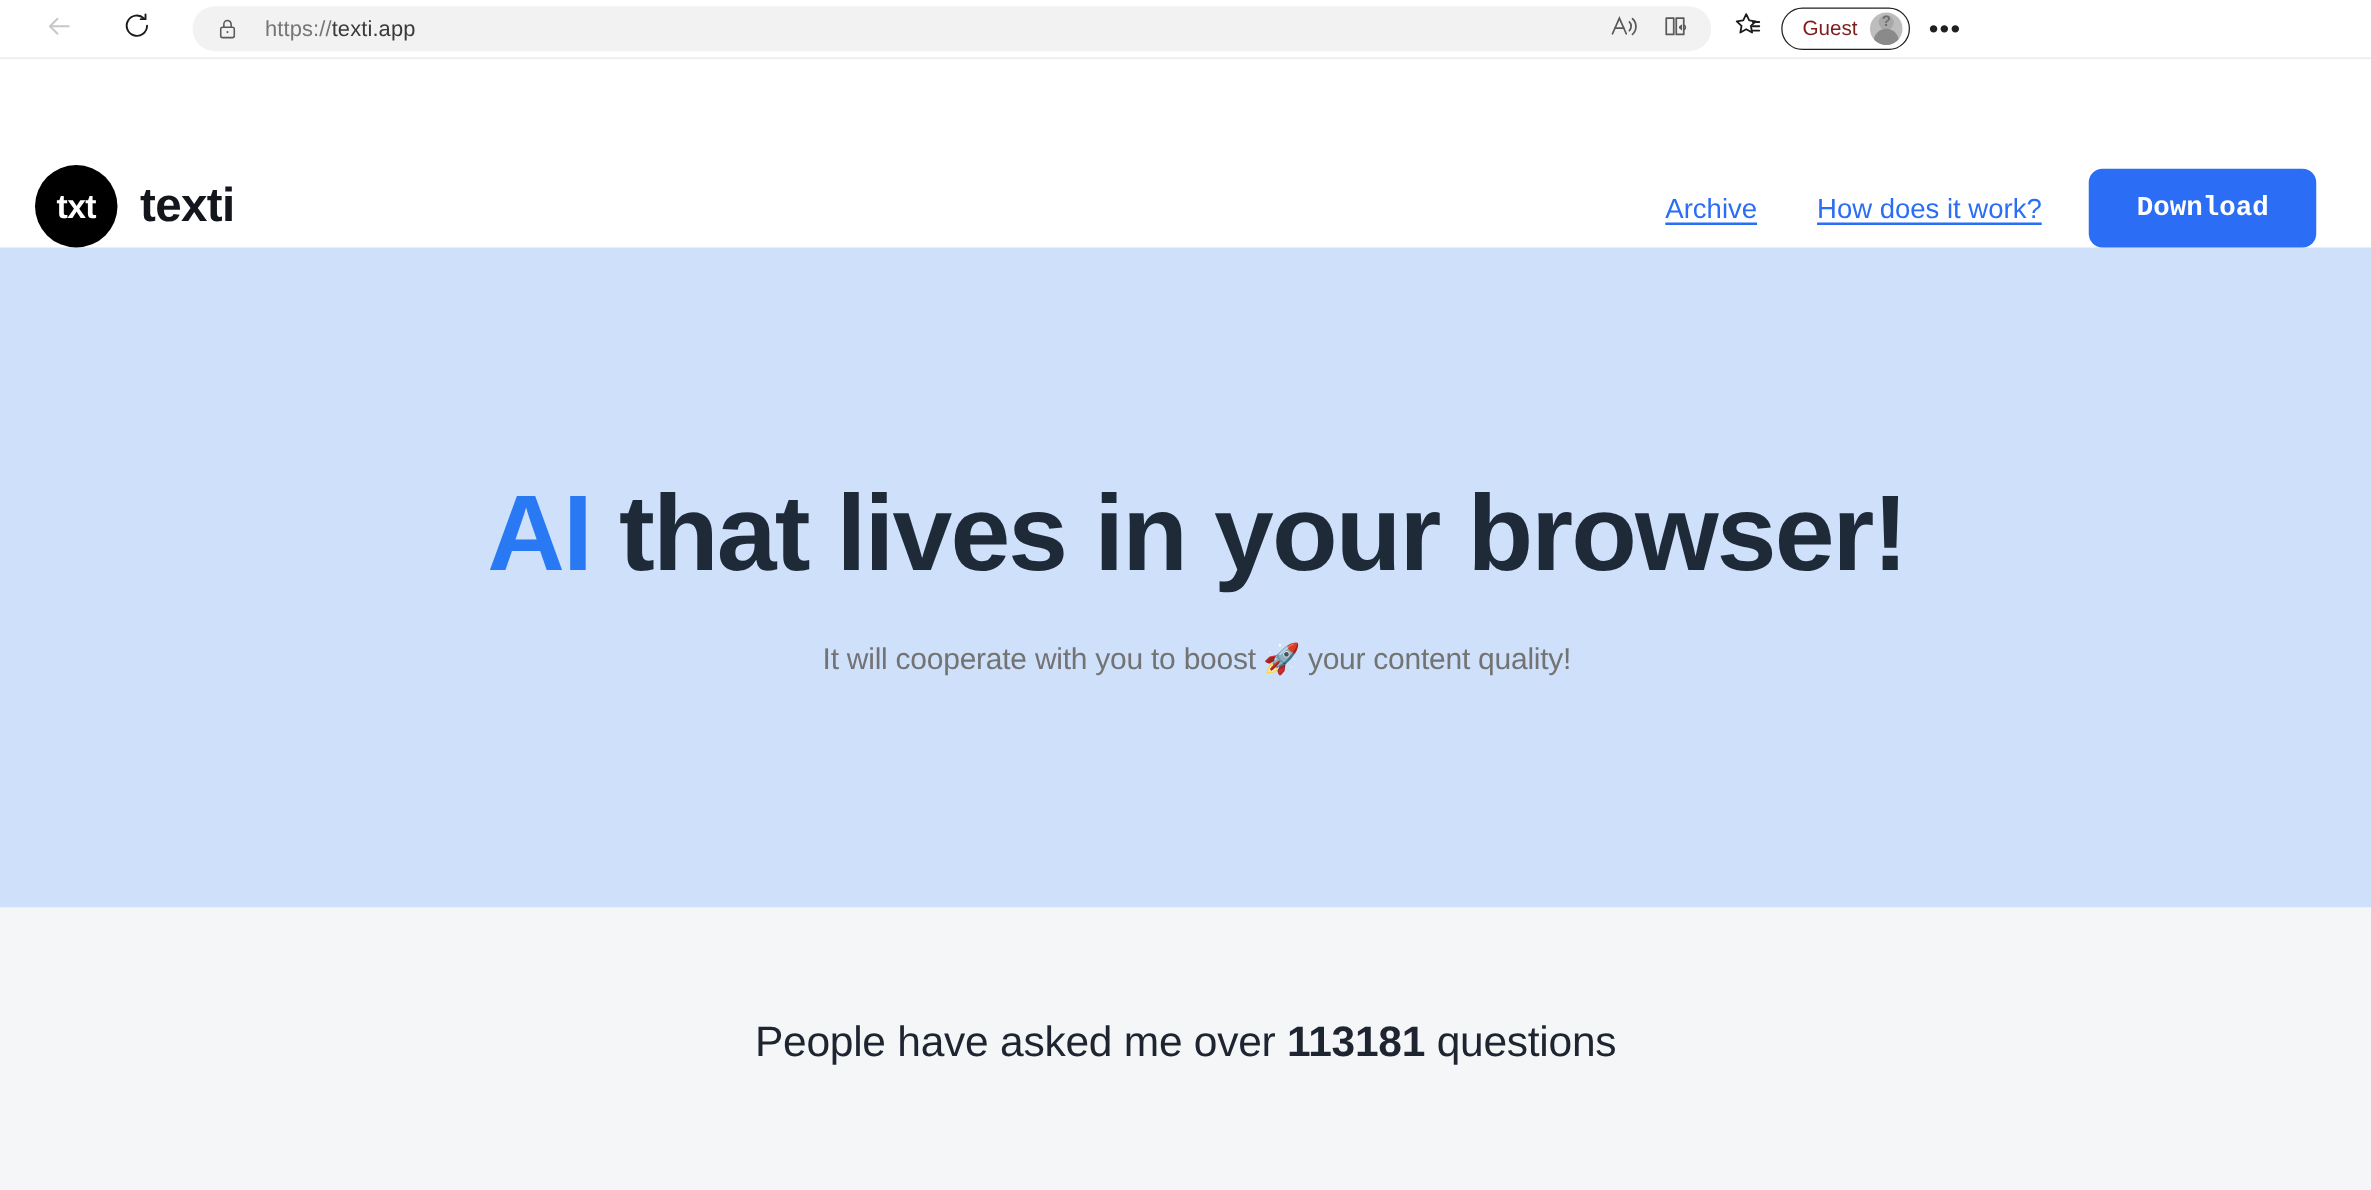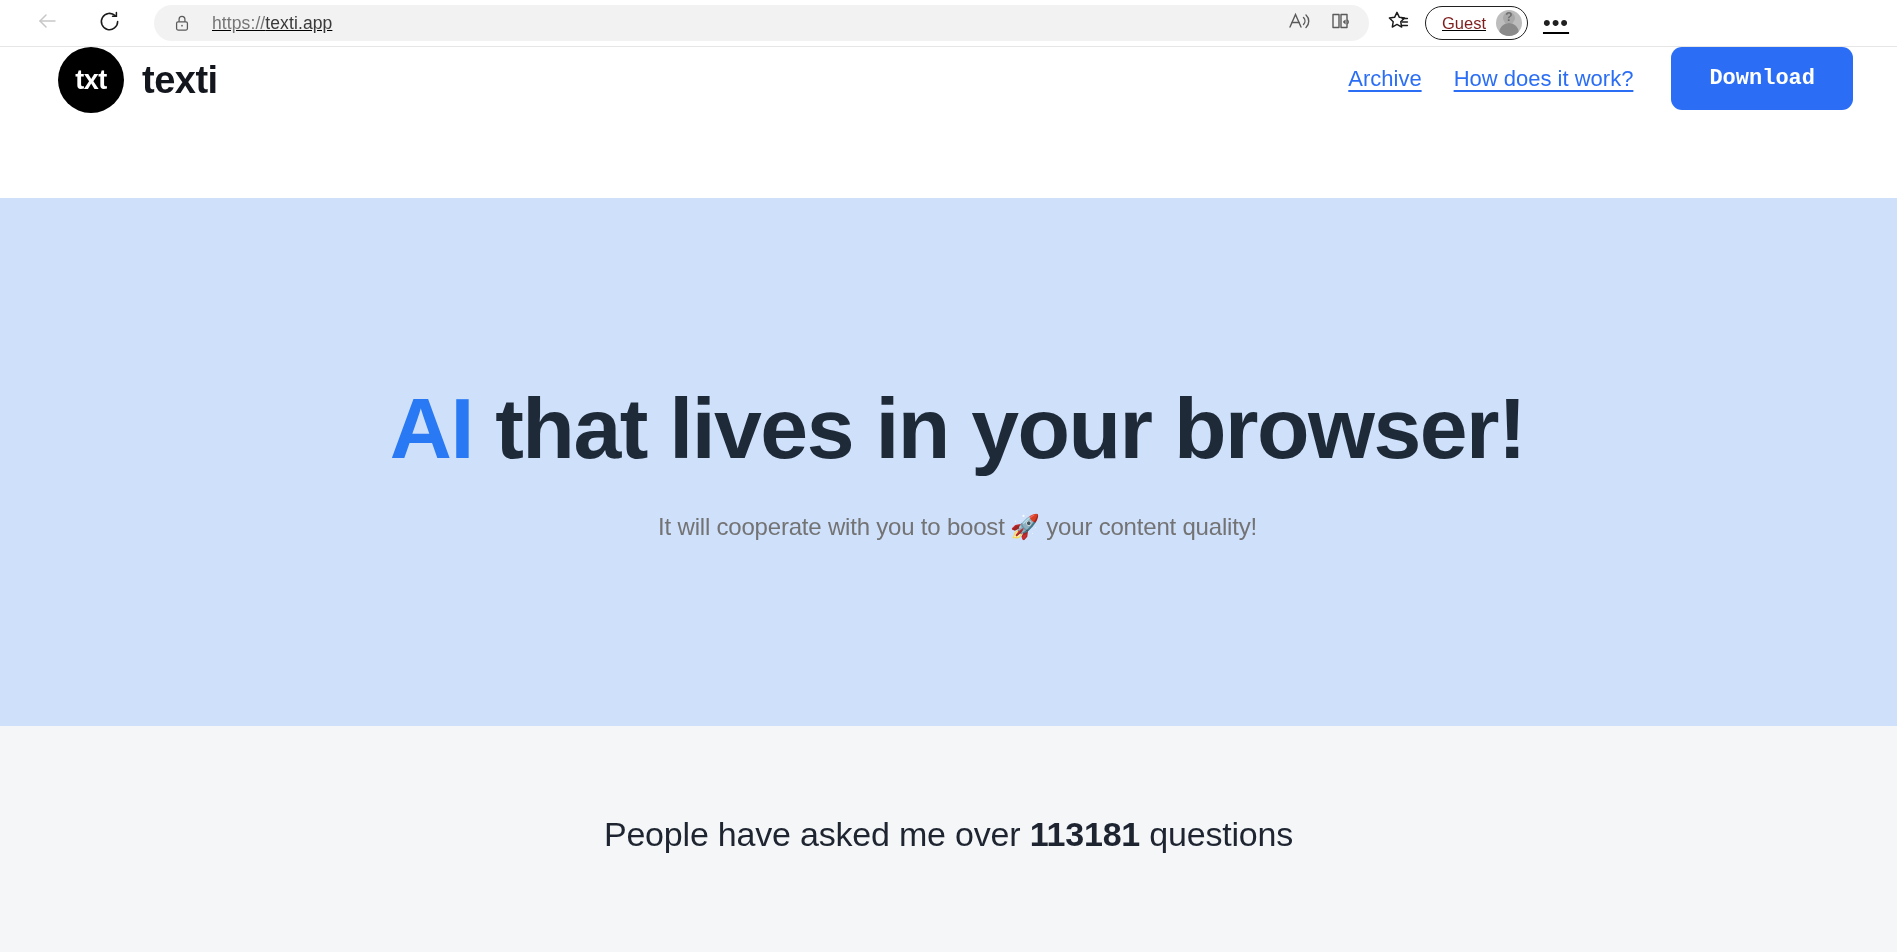--- a/index.html
+++ b/index.html
@@ -14,21 +14,20 @@
 
   
   .browser-bar {
     height: 47px;
     width: 100%;
     background: #ffffff;
     display: flex;
     align-items: center;
     border-bottom: 1px solid #e6e6e6;
     position: relative;
-    text-decoration: underline;
   }
 
   .nav-btn {
     width: 38px;
     height: 38px;
     display: flex;
     align-items: center;
     justify-content: center;
     border-radius: 6px;
     flex: 0 0 auto;
@@ -119,22 +118,22 @@
   }
 
   .ellipsis-btn { font-size: 22px; color: #202020; letter-spacing: 1px; line-height: 1; }
 
   
   .site-header {
     height: 151px;
     width: 100%;
     background: #ffffff;
     display: flex;
-    align-items: flex-start;
-    padding: 0 44px 0 58px;
+    align-items: flex-end;
+    padding: 0 44px 0 28px;
   }
 
   .brand { display: flex; align-items: center; gap: 18px; }
   .brand-mark {
     width: 66px; height: 66px;
     border-radius: 50%;
     background: #000000;
     display: flex;
     align-items: center;
     justify-content: center;
@@ -157,21 +156,21 @@
     margin-left: auto;
     display: flex;
     align-items: center;
     gap: 0;
   }
   .nav-link {
     font-size: 22px;
     color: #2b6ef5;
     text-decoration: underline;
     text-underline-offset: 4px;
-    margin-right: 32px;
+    margin-right: 48px;
     white-space: nowrap;
   }
   .nav-link:last-of-type { margin-right: 38px; }
 
   .download-btn {
     background: #2b6ef5;
     color: #ffffff;
     font-size: 22px;
     font-weight: bold;
     border: none;

